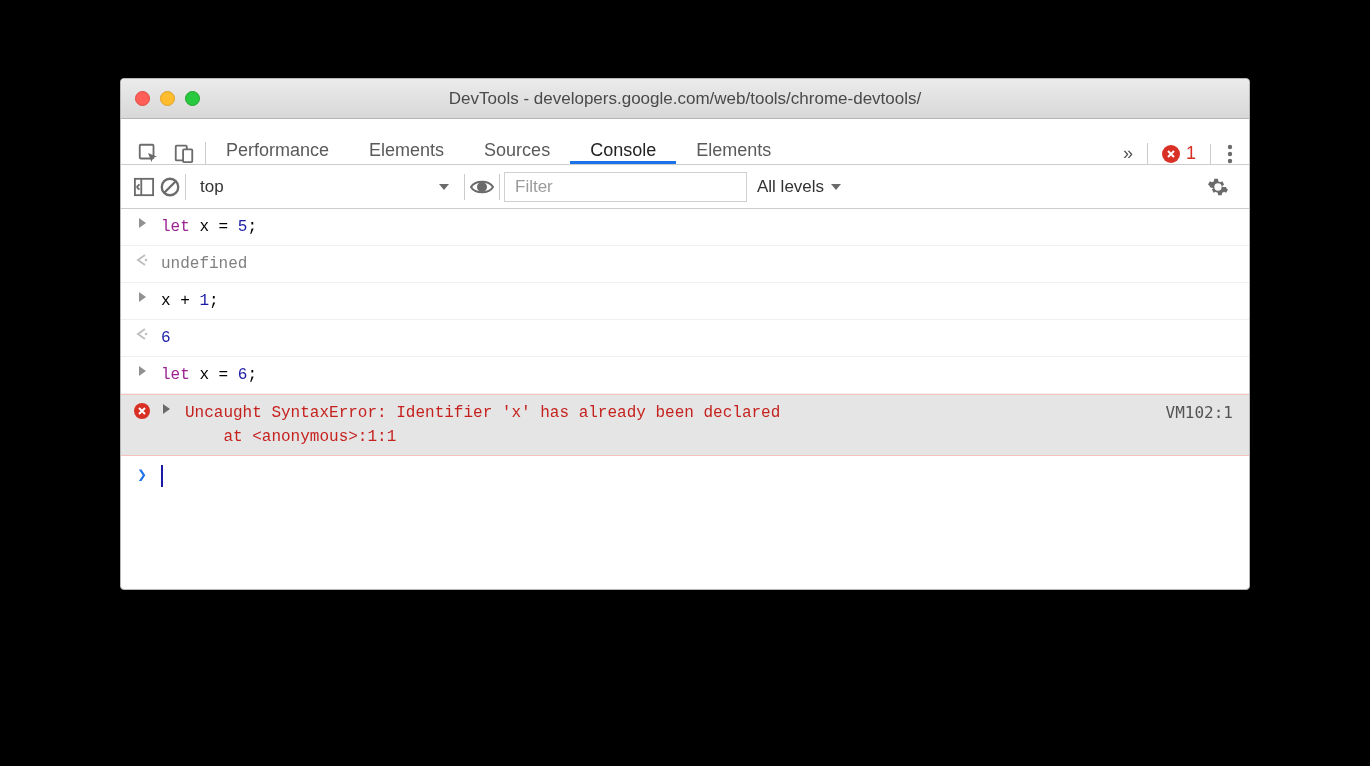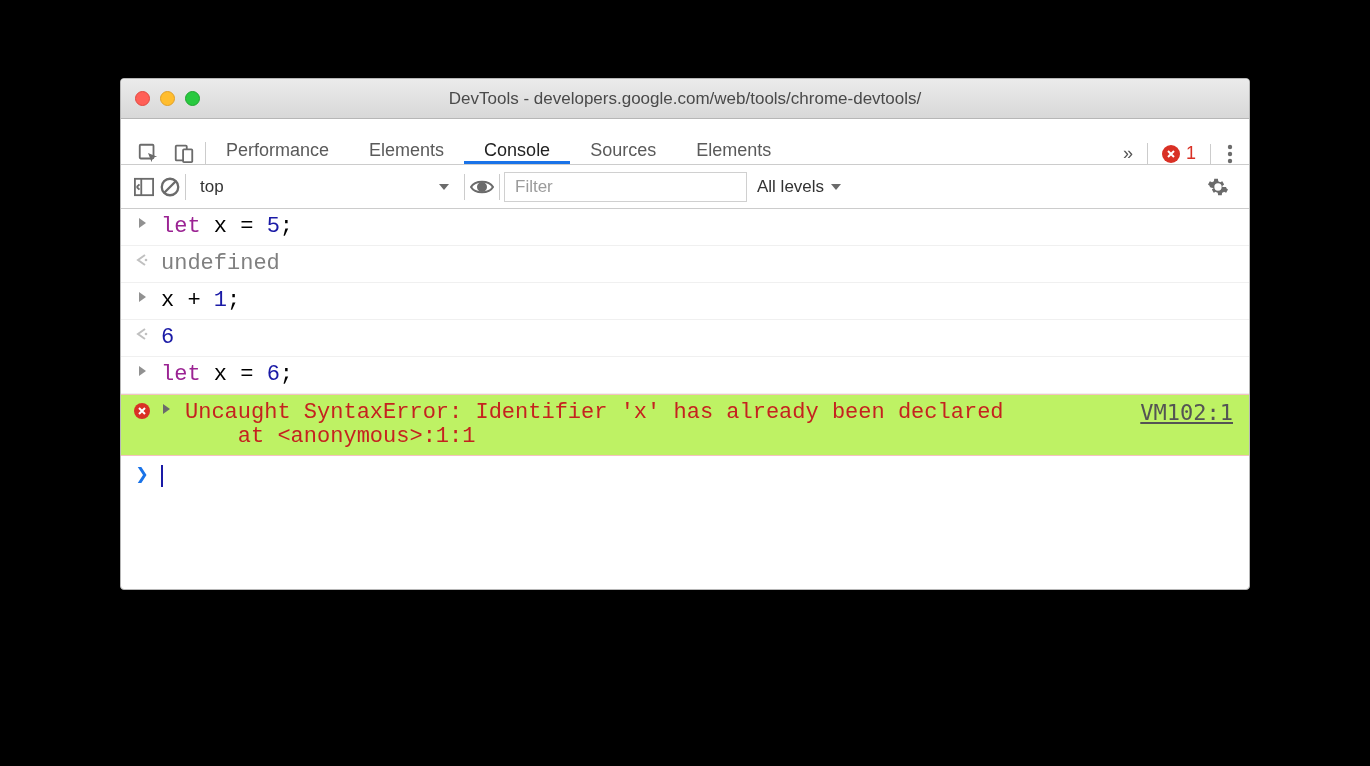--- a/index.html
+++ b/index.html
@@ -109,50 +109,50 @@
   .filter-input {
     border: 1px solid #d0d0d0; height: 30px; width: 243px; padding: 0 10px;
     font-size: 17px; color: #333;
   }
   .filter-input::placeholder { color: #9b9b9b; }
   .levels { color: #333; display: flex; align-items: center; gap: 6px; cursor: pointer; padding: 0 6px; }
   .gear { margin-left: auto; color: #555; cursor: pointer; padding: 0 8px; }
   .console-body {
     min-height: 380px;
     font-family: Menlo, Consolas, "Courier New", monospace;
-    font-size: 22px;
+    font-size: 16px;
     line-height: 24px;
     padding-bottom: 70px;
   }
   .row {
     display: flex;
     align-items: flex-start;
     padding: 6px 12px;
     border-bottom: 1px solid #f0f0f0;
     gap: 10px;
   }
   .row.error {
-    background: #bef264;
+    background: #e5e5e5;
     border-top: 1px solid #f5c2be;
     border-bottom: 1px solid #f5c2be;
     color: #c5221f;
   }
   .gutter {
     width: 18px; color: #919191; flex-shrink: 0; display:flex; justify-content:center; padding-top:2px;
   }
   .content { flex: 1; white-space: pre; }
   .kw { color: #9b2393; }
   .num { color: #1a1aa6; }
   .str, .result { color: #808080; }
   .result-num { color: #1a1aa6; }
   .err-expand {
     color: #6b6b6b; margin-right: 4px; flex-shrink:0; padding-top:2px;
   }
   .err-src {
-    color: #545454; text-decoration: underline; margin-left: auto; padding-right: 4px;
+    color: #545454; margin-left: auto; padding-right: 4px;
     font-family: Menlo, Consolas, monospace;
   }
   .prompt-row {
     display: flex; align-items: center; padding: 8px 12px; gap: 10px;
   }
   .prompt-caret { color: #1a73e8; font-weight: bold; width: 18px; text-align:center; }
   .cursor {
     width: 2px; height: 22px; background: #1a1aa6;
   }
   svg { display: block; }
@@ -182,22 +182,22 @@
       <span>
         <svg width="22" height="22" viewBox="0 0 24 24" fill="none" stroke="#6b6b6b" stroke-width="2">
           <rect x="3" y="4" width="12" height="16" rx="1"></rect>
           <rect x="11" y="8" width="10" height="14" rx="1" fill="#fff"></rect>
         </svg>
       </span>
     </div>
     <div class="tabs" id="tabs">
         <div class="tab">Performance</div>
         <div class="tab">Elements</div>
+        <div class="tab">Sources</div>
         <div class="tab active">Console</div>
-        <div class="tab">Sources</div>
         <div class="tab">Elements</div>
       </div>
     <div class="tab-overflow">
       <span>»</span>
     </div>
     <div class="errors">
       <span class="error-badge">
         <svg width="10" height="10" viewBox="0 0 10 10">
             <path d="M2 2 L8 8 M8 2 L2 8" stroke="#fff" stroke-width="2"></path>
           </svg>

